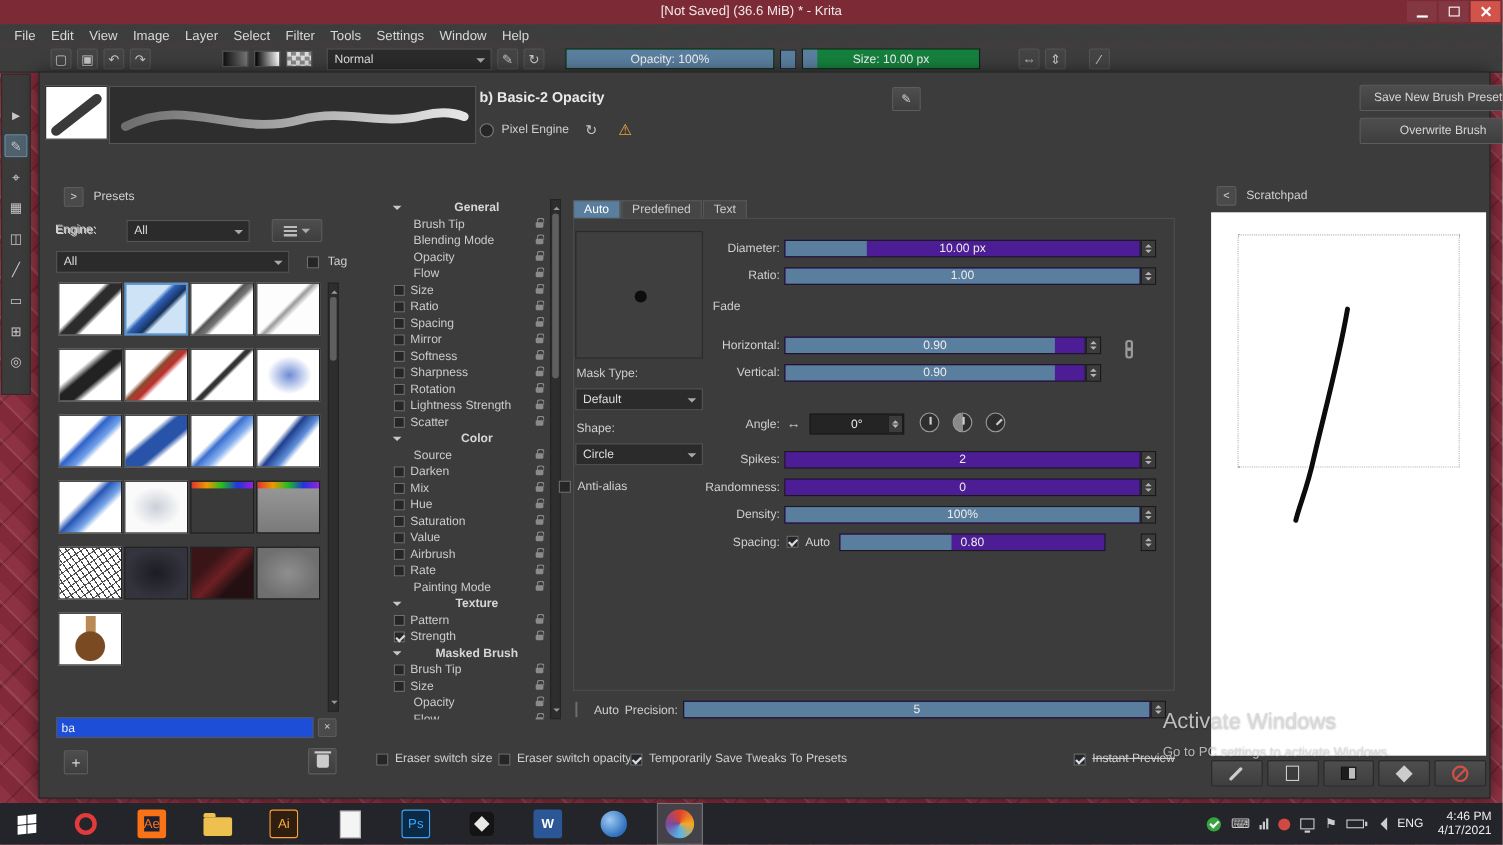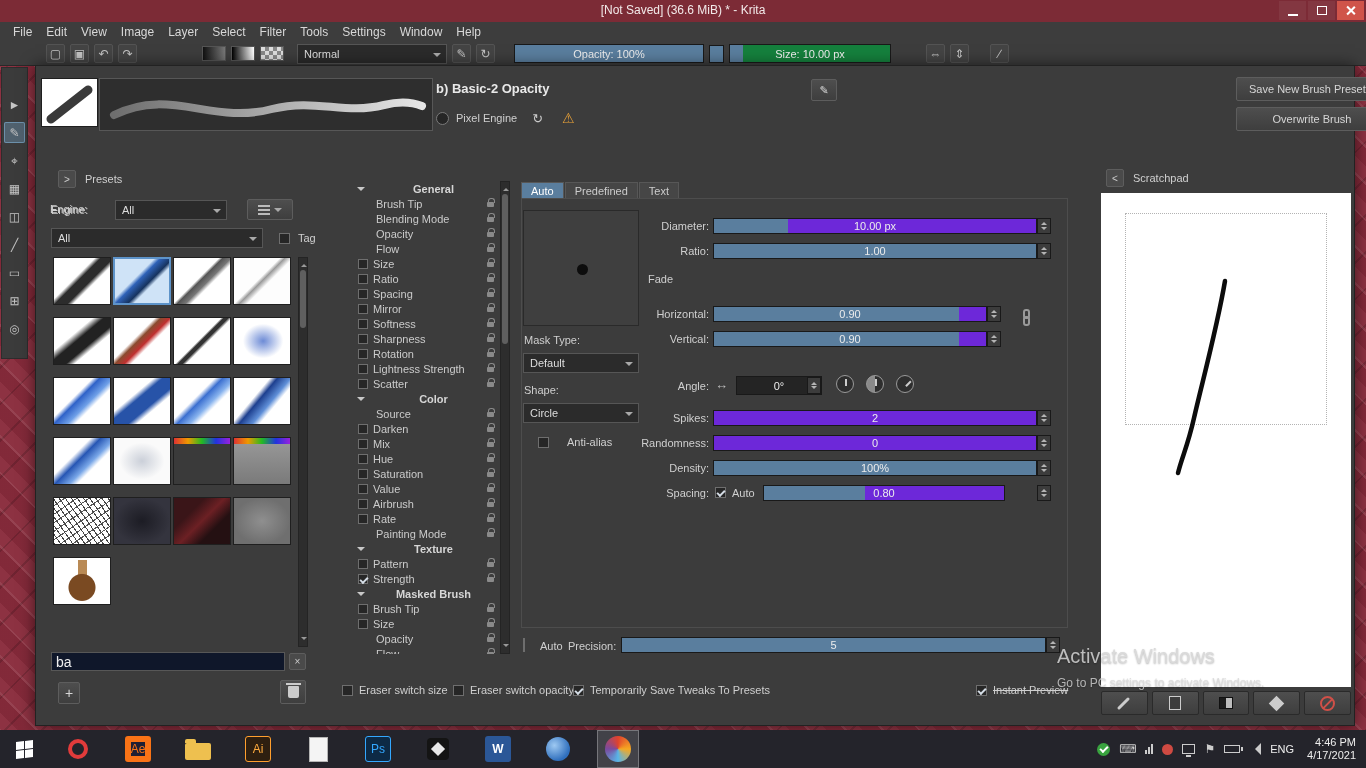--- a/index.html
+++ b/index.html
@@ -86,30 +86,30 @@
 .t13{background:linear-gradient(135deg,transparent 36%,#2656b4 46%,#79a7e8 60%,transparent 68%),#fff}
 .t14{background:radial-gradient(closest-side at 50% 50%,rgba(200,205,215,.95),rgba(255,255,255,0) 80%),#fafafa}
 .t15{background:linear-gradient(90deg,#d33,#e90,#2b2,#23d,#92d) 0 0/100% 6px no-repeat,#3a3a3a}
 .t16{background:linear-gradient(90deg,#d33,#e90,#2b2,#23d,#92d) 0 0/100% 6px no-repeat,linear-gradient(#9a9a9a,#7a7a7a)}
 .t17{background:repeating-linear-gradient(55deg,#444 0 1px,transparent 1px 5px),repeating-linear-gradient(-35deg,#555 0 1px,transparent 1px 7px),#fff}
 .t18{background:radial-gradient(closest-side,#1c1c24,#34343e)}
 .t19{background:linear-gradient(135deg,#3a1518 30%,#6c2024 50%,#241012 70%)}
 .t20{background:radial-gradient(closest-side,#8f8f8f,#6f6f6f)}
 .t21{background:radial-gradient(circle at 50% 64%,#7a4a22 13px,rgba(0,0,0,0) 14px),linear-gradient(#b98a55 0 0) 50% 8%/9px 15px no-repeat,#fff}
 
-.searchin{width:234px;height:19px;background:#0f172a;border:1px solid #575757;color:#eee;font-size:14px;padding:0 4px;font-family:"Liberation Sans",sans-serif}
+.searchin{width:234px;height:19px;background:#1d4ed8;border:1px solid #575757;color:#eee;font-size:11px;padding:0 4px;font-family:"Liberation Sans",sans-serif}
 
 .tabs{position:absolute;left:485px;top:116px;display:flex}
 .tab{height:17px;padding:0 9px;background:#464646;border:1px solid #575757;border-bottom:none;display:flex;align-items:center;font-size:11px;color:#ccc;margin-right:1px}
 .tab.sel{background:#5a7e9e;color:#fff}
 .autopanel{position:absolute;left:485px;top:132px;width:547px;height:430px;border:1px solid #4d4d4d}
 
 .prow{position:absolute;left:0;right:0;height:16px}
 .plabel{position:absolute;left:535px;width:138px;text-align:right;line-height:16px;color:#cfcfcf}
-.slider{position:absolute;top:0;height:16px;background:#6d28d9;border:1px solid #191919;overflow:hidden}
+.slider{position:absolute;top:0;height:16px;background:#4c1d95;border:1px solid #191919;overflow:hidden}
 .slider .fill{position:absolute;left:0;top:0;bottom:0;background:#5a7e9e}
 .slider .sv{position:absolute;left:0;right:0;text-align:center;font-size:11px;line-height:15px;color:#ececec}
 .slider.full{left:677px;width:324px}
 .slider.short{left:677px;width:274px}
 .spin{position:absolute;left:1001px;top:0;width:14px;height:16px;background:#3c3c3c;border:1px solid #191919;display:flex;flex-direction:column;align-items:center;justify-content:space-evenly}
 .prow.srt .spin{left:951px}
 .spin i{width:0;height:0;border:3px solid transparent;display:block}
 .spin .up{border-bottom-color:#b5b5b5;margin-top:-1px}
 .spin .dn{border-top-color:#b5b5b5;margin-bottom:-1px}
 .chain{position:absolute;left:987px;top:243px;display:flex;flex-direction:column;gap:0}
@@ -524,21 +524,21 @@
       <span style="position:absolute;left:53px;top:53px;width:11px;height:11px;border-radius:50%;background:#0d0d0d"></span>
     </div>
     <div class="abs" style="left:488px;top:268px">Mask Type:</div>
     <div class="abs combo" style="left:487px;top:287px;width:116px">
         <span>Default</span>
       </div>
     <div class="abs" style="left:488px;top:318px">Shape:</div>
     <div class="abs combo" style="left:487px;top:337px;width:116px">
         <span>Circle</span>
       </div>
-    <div class="abs" style="left:502px;top:370px;display:flex;align-items:center;gap:18px">
+    <div class="abs" style="left:472px;top:370px;display:flex;align-items:center;gap:6px">
       <span class="cb"></span>
       <span>Anti-alias</span>
     </div>
 
     
     <div class="prow" style="top:152px">
         <span class="plabel">Diameter:</span>
         <div class="slider full">
           <div class="fill" style="width: 23%;"></div>
           <span class="sv">10.00 px</span>

